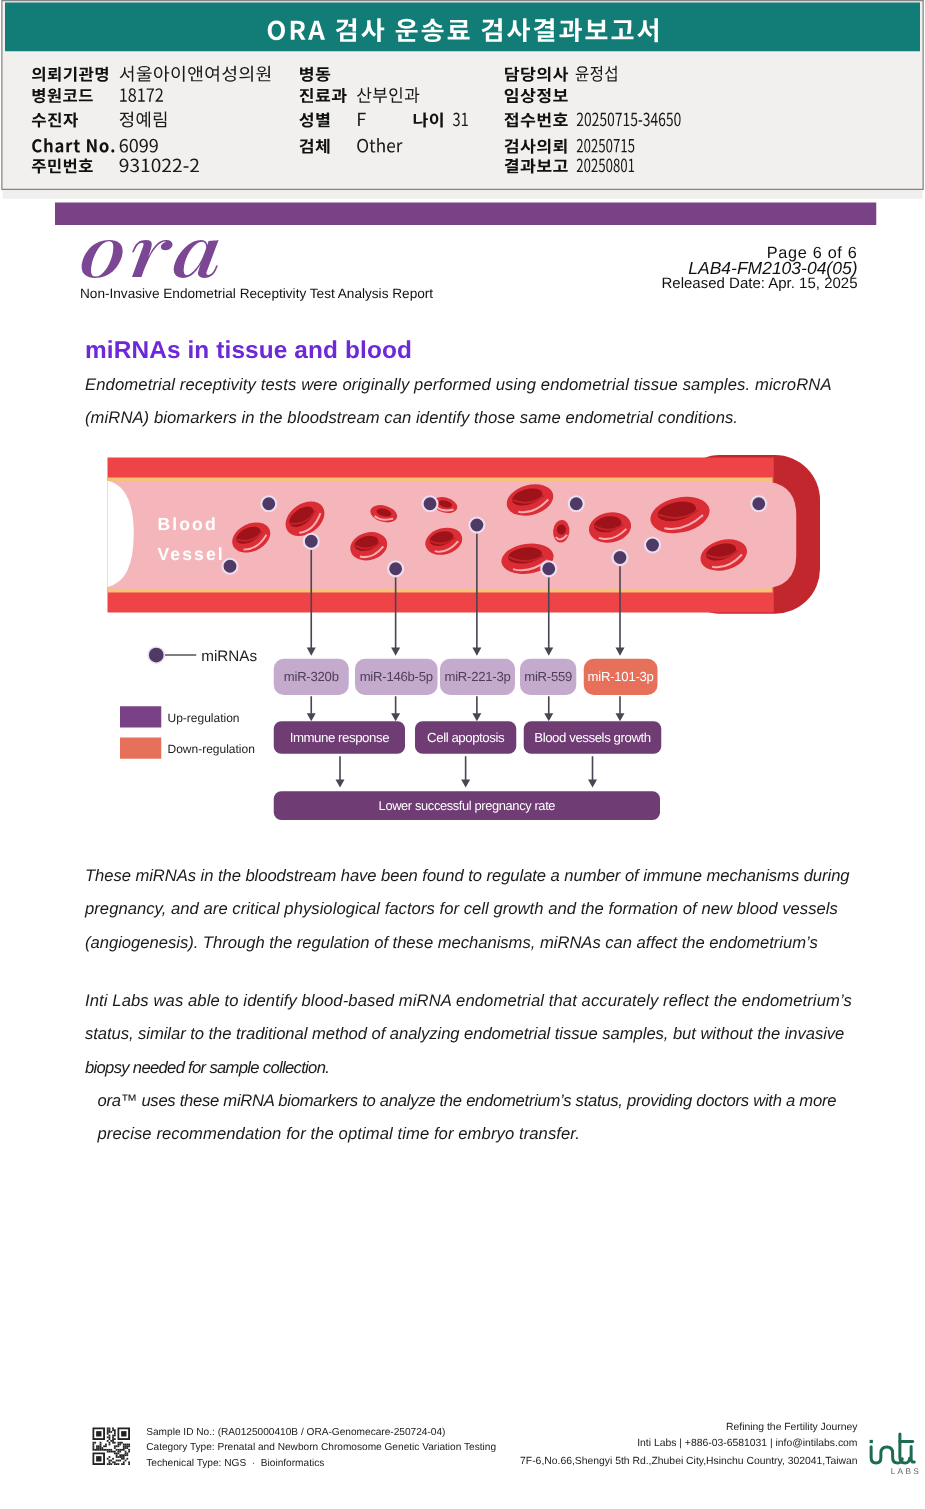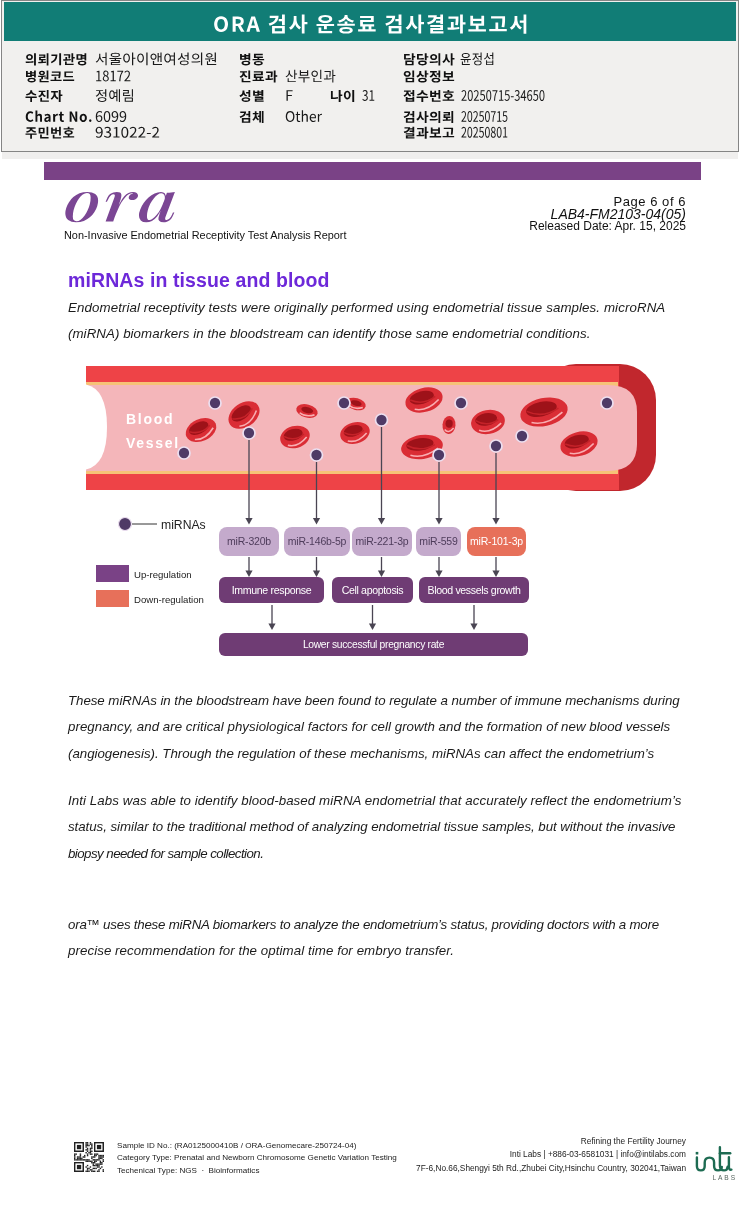--- a/index.html
+++ b/index.html
@@ -353,18 +353,18 @@
 <div style="letter-spacing:0.03px">pregnancy, and are critical physiological factors for cell growth and the formation of new blood vessels</div>
 <div style="letter-spacing:-0.02px">(angiogenesis). Through the regulation of these mechanisms, miRNAs can affect the endometrium’s</div>
 </div>
 
 <div class="abs bodytext" style="left:68px;top:792.5px;">
 <div style="letter-spacing:0.08px">Inti Labs was able to identify blood-based miRNA endometrial that accurately reflect the endometrium’s</div>
 <div>status, similar to the traditional method of analyzing endometrial tissue samples, but without the invasive</div>
 <div style="letter-spacing:-0.55px">biopsy needed for sample collection.</div>
 </div>
 
-<div class="abs bodytext" style="left:68px;top:872.5px;margin-top:44px;">
+<div class="abs bodytext" style="left:78px;top:872.5px;">
 <div style="letter-spacing:-0.22px">ora™ uses these miRNA biomarkers to analyze the endometrium’s status, providing doctors with a more</div>
 <div style="letter-spacing:0.07px">precise recommendation for the optimal time for embryo transfer.</div>
 </div>
 
 <div class="abs" style="left:117px;top:1139.5px;font-size:8.1px;color:#222;line-height:12.6px;">Sample ID No.: (RA0125000410B / ORA-Genomecare-250724-04)<br>Category Type: Prenatal and Newborn Chromosome Genetic Variation Testing<br>Techenical Type: NGS&nbsp;&nbsp;·&nbsp;&nbsp;Bioinformatics</div>
 <div class="abs" style="right:54px;top:1134.5px;text-align:right;font-size:8.3px;color:#222;line-height:13.9px;">Refining the Fertility Journey<br>Inti Labs | +886-03-6581031 | info@intilabs.com<br>7F-6,No.66,Shengyi 5th Rd.,Zhubei City,Hsinchu Country, 302041,Taiwan</div>
 </body></html>

